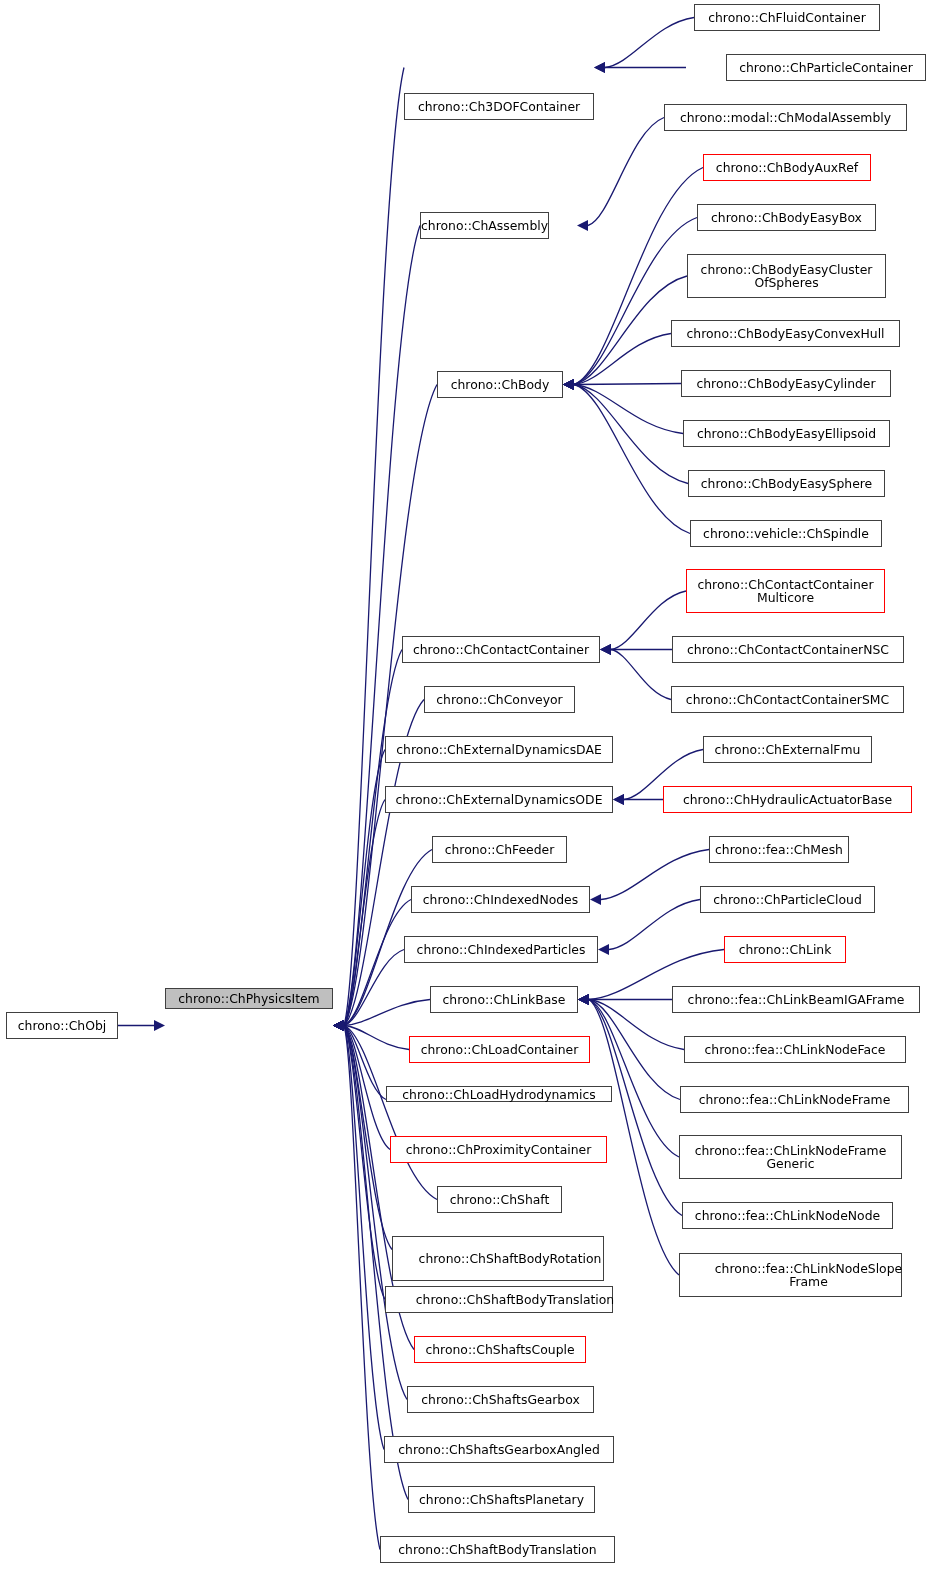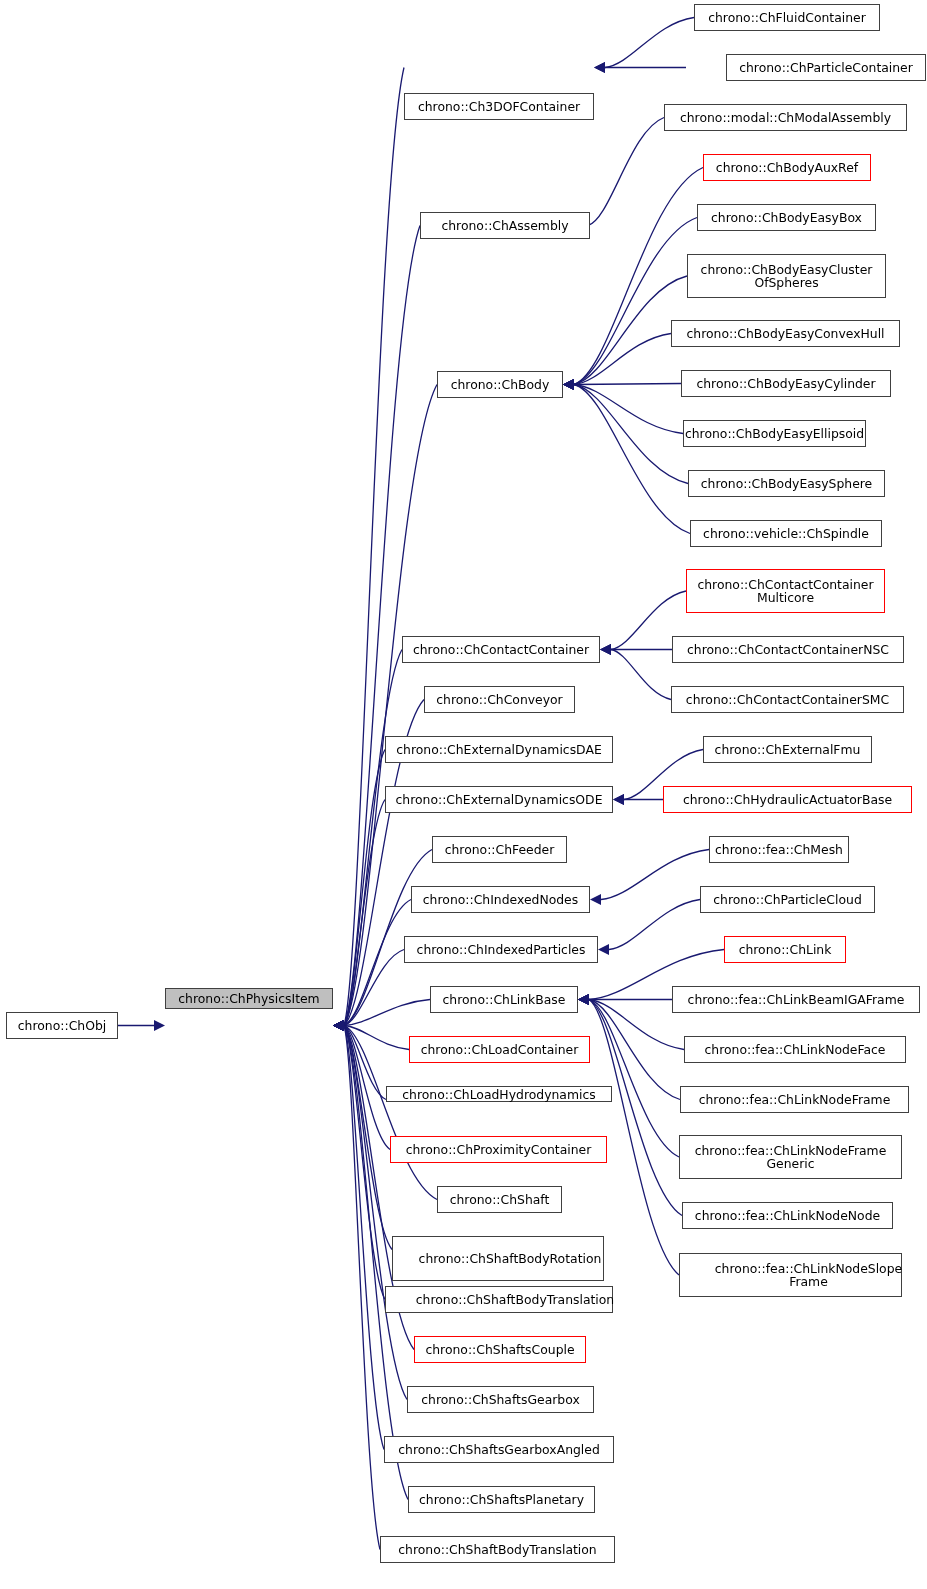--- a/index.html
+++ b/index.html
@@ -242,28 +242,28 @@
       <g>
         <path d="M 380 1549.5 C 363.8 1486.62, 354.8 1056.94, 344 1025.5" fill="none" stroke="#191970" stroke-width="1.3"></path>
         <polygon points="333,1025.5 344,1020 344,1031" fill="#191970"></polygon>
       </g>
     </svg>
   <div id="nodes">
       <div class="node" style="left: 404px; top: 54px; width: 190px; height: 27px; margin-top: 39px;">chrono::Ch3DOFContainer</div>
       <div class="node" style="left: 694px; top: 4px; width: 186px; height: 27px;">chrono::ChFluidContainer</div>
       <div class="node" style="left: 686px; top: 54px; width: 200px; height: 27px; margin-left: 40px;">chrono::ChParticleContainer</div>
       <div class="node" style="left: 664px; top: 104px; width: 243px; height: 27px;">chrono::modal::ChModalAssembly</div>
-      <div class="node" style="left: 420px; top: 212px; width: 170px; height: 27px;">chrono::ChAssembly</div>
+      <div class="node" style="left: 420px; top: 212px; width: 129px; height: 27px;">chrono::ChAssembly</div>
       <div class="node red" style="left: 703px; top: 154px; width: 168px; height: 27px;">chrono::ChBodyAuxRef</div>
       <div class="node" style="left: 697px; top: 204px; width: 179px; height: 27px;">chrono::ChBodyEasyBox</div>
       <div class="node" style="left: 687px; top: 254px; width: 199px; height: 44px;">chrono::ChBodyEasyCluster
 OfSpheres</div>
       <div class="node" style="left: 671px; top: 320px; width: 229px; height: 27px;">chrono::ChBodyEasyConvexHull</div>
       <div class="node" style="left: 681px; top: 370px; width: 210px; height: 27px;">chrono::ChBodyEasyCylinder</div>
-      <div class="node" style="left: 683px; top: 420px; width: 183px; height: 27px;">chrono::ChBodyEasyEllipsoid</div>
+      <div class="node" style="left: 683px; top: 420px; width: 207px; height: 27px;">chrono::ChBodyEasyEllipsoid</div>
       <div class="node" style="left: 688px; top: 470px; width: 197px; height: 27px;">chrono::ChBodyEasySphere</div>
       <div class="node" style="left: 690px; top: 520px; width: 192px; height: 27px;">chrono::vehicle::ChSpindle</div>
       <div class="node" style="left: 437px; top: 371px; width: 126px; height: 27px;">chrono::ChBody</div>
       <div class="node red" style="left: 686px; top: 569px; width: 199px; height: 44px;">chrono::ChContactContainer
 Multicore</div>
       <div class="node" style="left: 402px; top: 636px; width: 198px; height: 27px;">chrono::ChContactContainer</div>
       <div class="node" style="left: 672px; top: 636px; width: 232px; height: 27px;">chrono::ChContactContainerNSC</div>
       <div class="node" style="left: 671px; top: 686px; width: 233px; height: 27px;">chrono::ChContactContainerSMC</div>
       <div class="node" style="left: 424px; top: 686px; width: 151px; height: 27px;">chrono::ChConveyor</div>
       <div class="node" style="left: 385px; top: 736px; width: 228px; height: 27px;">chrono::ChExternalDynamicsDAE</div>

